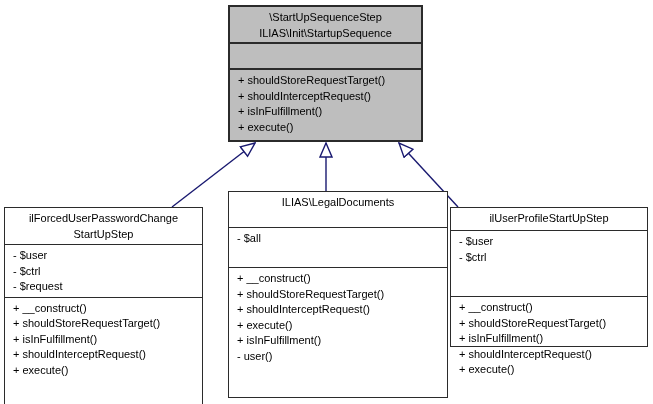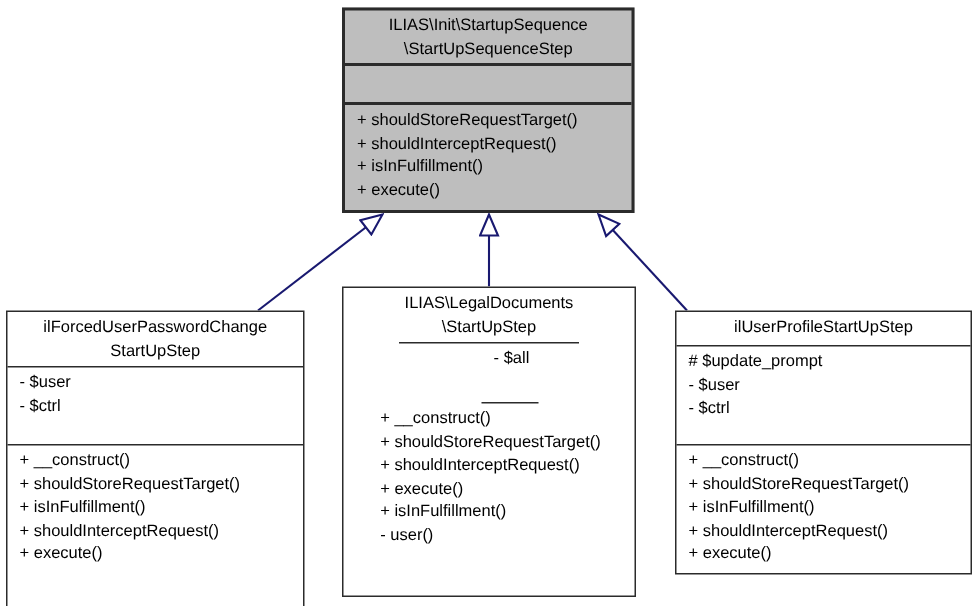--- a/index.html
+++ b/index.html
@@ -61,26 +61,26 @@
   #node-base      { left: 228px; top: 5px;   width: 195px; height: 137px; }
   #node-base .title   { min-height: 37px; }
   #node-base .attrs   { min-height: 26px; }
   #node-base .methods { min-height: 70px; }
 
   #node-forced    { left: 4px;   top: 207px; width: 199px; height: 208px; }
   #node-forced .title   { min-height: 37px; }
   #node-forced .attrs   { min-height: 52px; }
   #node-forced .methods { min-height: 84px; }
 
-  #node-legal     { left: 228px; top: 191px; width: 196px; height: 207px; align-items: center; }
+  #node-legal     { left: 228px; top: 191px; width: 220px; height: 207px; }
   #node-legal .title   { min-height: 36px; }
-  #node-legal .attrs   { min-height: 40px; margin-left: 28px; }
+  #node-legal .attrs   { min-height: 40px; }
   #node-legal .methods { min-height: 128px; }
 
-  #node-profile   { left: 450px; top: 207px; width: 198px; height: 176px; }
+  #node-profile   { left: 450px; top: 207px; width: 198px; height: 140px; }
   #node-profile .title   { min-height: 23px; }
   #node-profile .attrs   { min-height: 66px; }
   #node-profile .methods { min-height: 84px; }
 </style>
 </head>
 <body>
 
 <div class="canvas">
 
   <svg class="edges" viewBox="0 0 653 404" xmlns="http://www.w3.org/2000/svg">
@@ -89,74 +89,73 @@
         <path d="M15,7 L1,1 L1,13 Z" fill="#ffffff" stroke="#191970" stroke-width="1.4"></path>
       </marker>
     </defs>
     <line x1="172" y1="207" x2="255" y2="143" stroke="#191970" stroke-width="1.4" marker-end="url(#inh-arrow)"></line>
     <line x1="326" y1="191" x2="326" y2="143" stroke="#191970" stroke-width="1.4" marker-end="url(#inh-arrow)"></line>
     <line x1="458" y1="207" x2="399" y2="143" stroke="#191970" stroke-width="1.4" marker-end="url(#inh-arrow)"></line>
   </svg>
 
   <div class="uml base" id="node-base">
     <div class="sec title">
+      <div class="row">\StartUpSequenceStep</div>
       <div class="row">ILIAS\Init\StartupSequence</div>
-      <div class="row">\StartUpSequenceStep</div>
     </div>
     <div class="sec attrs"></div>
     <div class="sec methods">
       <div class="row">+ shouldStoreRequestTarget()</div>
       <div class="row">+ shouldInterceptRequest()</div>
       <div class="row">+ isInFulfillment()</div>
       <div class="row">+ execute()</div>
     </div>
   </div>
 
   <div class="uml" id="node-forced">
     <div class="sec title">
       <div class="row">ilForcedUserPasswordChange</div>
       <div class="row">StartUpStep</div>
     </div>
     <div class="sec attrs">
       <div class="row">- $user</div>
       <div class="row">- $ctrl</div>
+      <div class="row">- $request</div>
     </div>
     <div class="sec methods">
       <div class="row">+ __construct()</div>
       <div class="row">+ shouldStoreRequestTarget()</div>
       <div class="row">+ isInFulfillment()</div>
       <div class="row">+ shouldInterceptRequest()</div>
       <div class="row">+ execute()</div>
     </div>
   </div>
 
   <div class="uml" id="node-legal">
     <div class="sec title">
       <div class="row">ILIAS\LegalDocuments</div>
-      <div class="row">\StartUpStep</div>
     </div>
     <div class="sec attrs">
       <div class="row">- $all</div>
     </div>
     <div class="sec methods">
       <div class="row">+ __construct()</div>
       <div class="row">+ shouldStoreRequestTarget()</div>
       <div class="row">+ shouldInterceptRequest()</div>
       <div class="row">+ execute()</div>
       <div class="row">+ isInFulfillment()</div>
       <div class="row">- user()</div>
     </div>
   </div>
 
   <div class="uml" id="node-profile">
     <div class="sec title">
       <div class="row">ilUserProfileStartUpStep</div>
     </div>
     <div class="sec attrs">
-      <div class="row"># $update_prompt</div>
       <div class="row">- $user</div>
       <div class="row">- $ctrl</div>
     </div>
     <div class="sec methods">
       <div class="row">+ __construct()</div>
       <div class="row">+ shouldStoreRequestTarget()</div>
       <div class="row">+ isInFulfillment()</div>
       <div class="row">+ shouldInterceptRequest()</div>
       <div class="row">+ execute()</div>
     </div>

